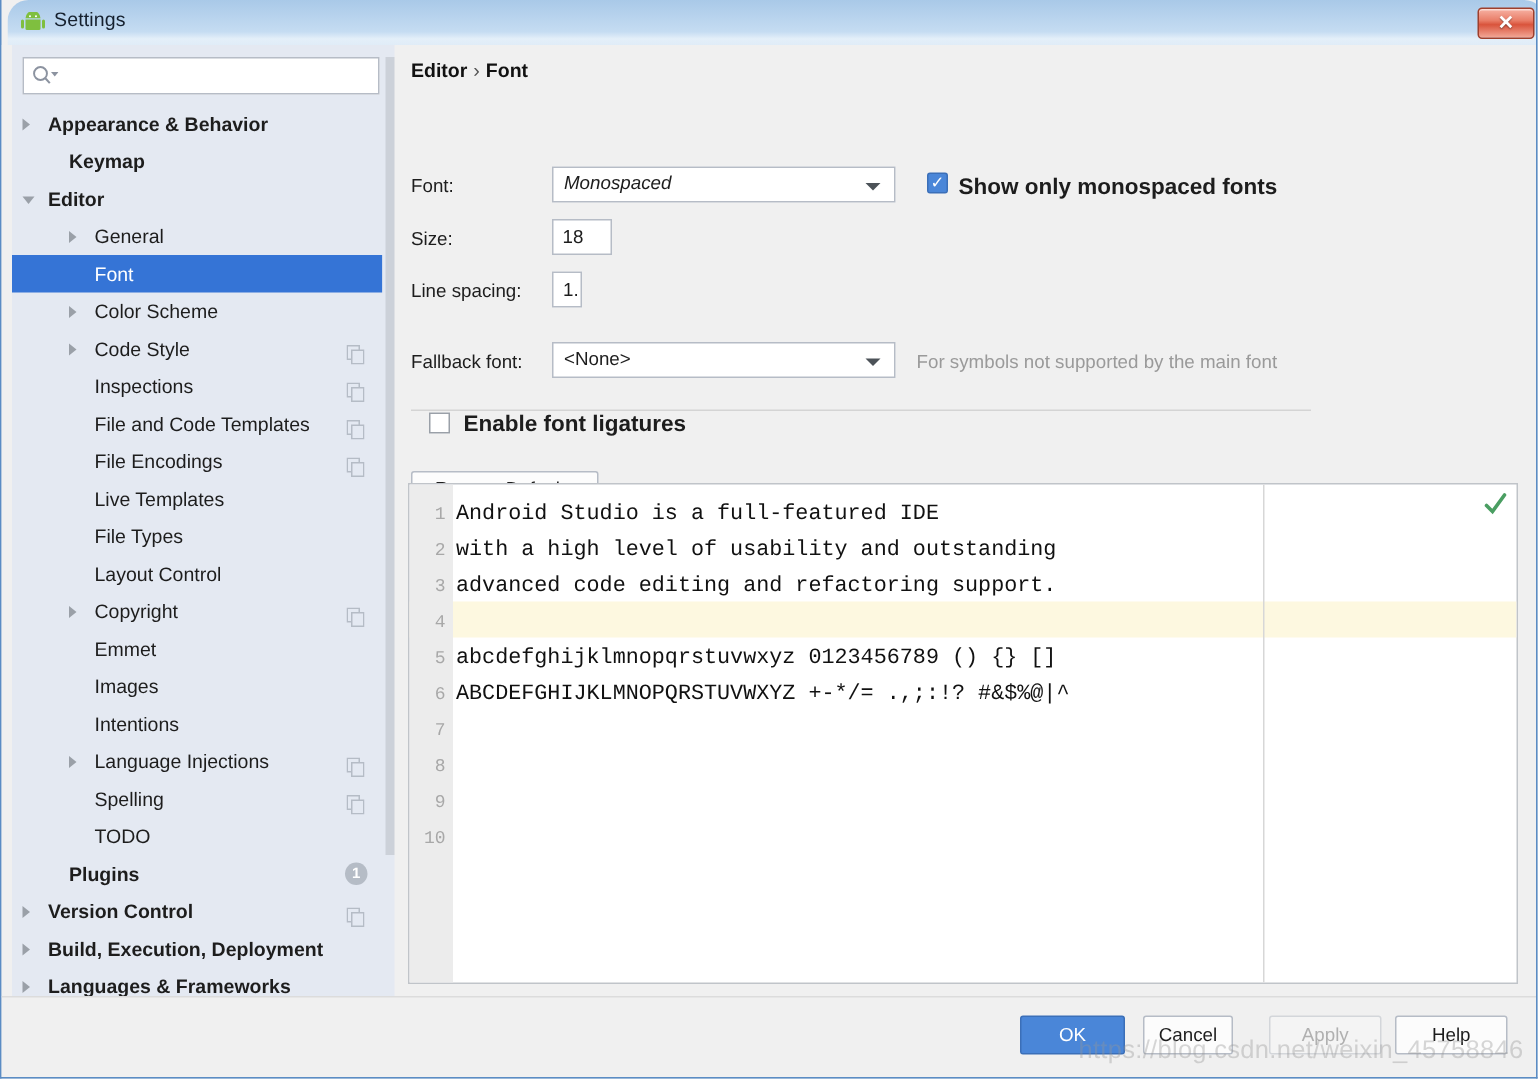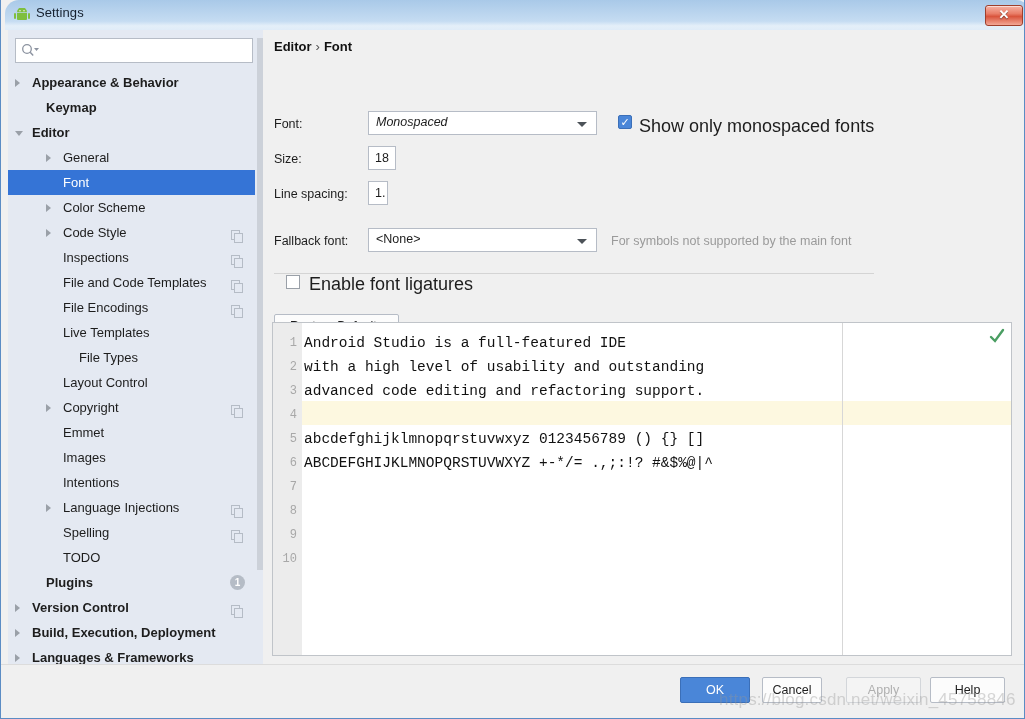--- a/index.html
+++ b/index.html
@@ -202,22 +202,23 @@
     background: #ffffff;
     border: 1px solid #9aa0a8;
   }
   .cbox.on .tick {
     position: absolute; left: 0; top: -1px;
     width: 12px; text-align: center;
     color: #fff; font-size: 11px; line-height: 14px;
   }
   .cbox-label {
     position: absolute;
-    font-size: 18px;
+    font-size: 15px;
     color: #1d1d1d;
+    font-weight: bold;
   }
   .hint {
     position: absolute;
     font-size: 12.5px;
     color: #9a9a9a;
   }
   #divider {
     position: absolute; left: 11px; top: 243px;
     width: 600px; height: 1px;
     background: #d4d4d4;
@@ -405,21 +406,21 @@
             <span class="lbl" style="left: 55px;">File Encodings</span>
             <span class="copy-icon"><svg width="12" height="13" viewBox="0 0 12 13">
                 <rect x="0.5" y="0.5" width="8" height="9" fill="none" stroke="#b5bcc6"></rect>
                 <rect x="3.5" y="3.5" width="8" height="9" fill="#e4e9f2" stroke="#b5bcc6"></rect>
               </svg></span>
           </div>
           <div class="tnode">
             <span class="lbl" style="left: 55px;">Live Templates</span>
           </div>
           <div class="tnode">
-            <span class="lbl" style="left: 55px; margin-left: 16px;">File Types</span>
+            <span class="lbl" style="left: 55px;">File Types</span>
           </div>
           <div class="tnode">
             <span class="lbl" style="left: 55px;">Layout Control</span>
           </div>
           <div class="tnode">
             <span class="arrow" style="left: 38px;"></span>
             <span class="lbl" style="left: 55px;">Copyright</span>
             <span class="copy-icon"><svg width="12" height="13" viewBox="0 0 12 13">
                 <rect x="0.5" y="0.5" width="8" height="9" fill="none" stroke="#b5bcc6"></rect>
                 <rect x="3.5" y="3.5" width="8" height="9" fill="#e4e9f2" stroke="#b5bcc6"></rect>
@@ -488,21 +489,21 @@
       <div class="combo" style="left:105px; top:81px; width:229px;font-style:italic;">
         <span class="val">Monospaced</span>
         <span class="caret"></span>
       </div>
       <div class="cbox on" style="left:355px; top:85px;">
         <span class="tick">✓</span>
       </div>
       <span class="cbox-label" style="left:376px; top:86px;">Show only monospaced fonts</span>
 
       <span class="flabel" style="left:11px; top:122px;">Size:</span>
-      <input class="textfield" style="left: 105px; top: 116px; width: 28px;" value="18">
+      <input class="textfield" style="left: 105px; top: 116px; width: 40px;" value="18">
 
       <span class="flabel" style="left:11px; top:157px;">Line spacing:</span>
       <input class="textfield" style="left: 105px; top: 151px; width: 20px;" value="1.0">
 
       <span class="flabel" style="left:11px; top:204px;">Fallback font:</span>
       <div class="combo" style="left:105px; top:198px; width:229px;">
         <span class="val">&lt;None&gt;</span>
         <span class="caret"></span>
       </div>
       <span class="hint" style="left:348px; top:204px;">For symbols not supported by the main font</span>

